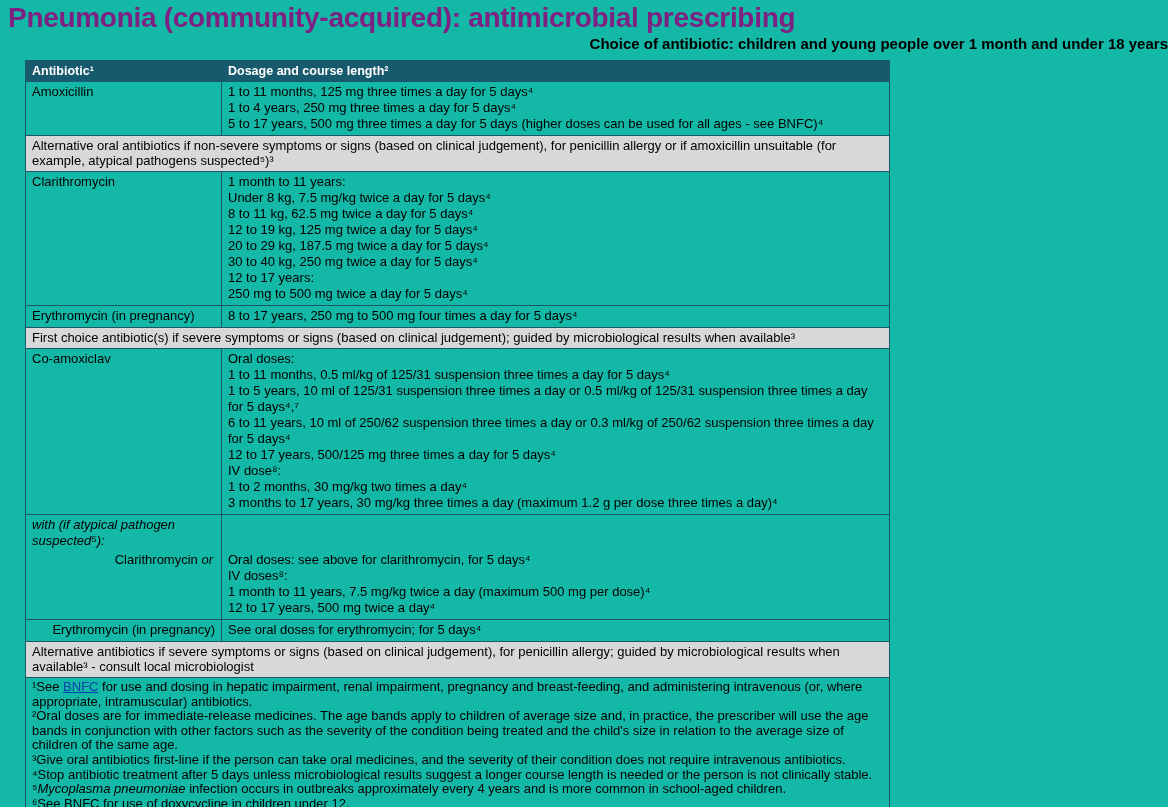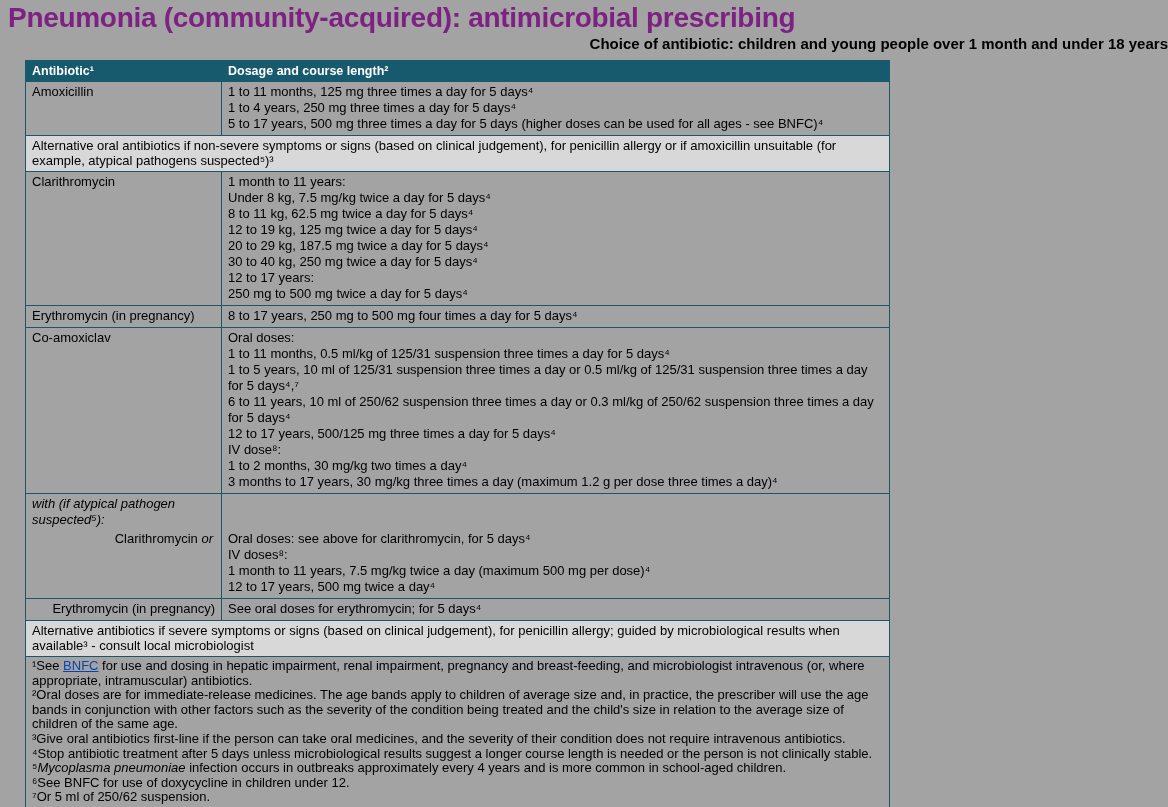--- a/index.html
+++ b/index.html
@@ -1,18 +1,18 @@
 <!DOCTYPE html>
 <html><head>
 <meta charset="utf-8">
 <style>
   * { box-sizing: border-box; }
   html, body { margin: 0; padding: 0; }
   body { font-family: "Liberation Sans", sans-serif; background: #ffffff; }
-  .page { position: relative; width: 1168px; height: 807px; background: #a3a3a3; overflow: hidden; }
+  .page { position: relative; width: 1168px; height: 807px; background: #14b8a6; overflow: hidden; }
 
   .doc-title { margin: 2px 0 0 8px; font-size: 28px; font-weight: bold; color: #7d2182; letter-spacing: -0.3px; }
   .doc-subtitle { margin: 1px 0 0 30px; font-size: 15px; font-weight: bold; color: #000; text-align: right; }
 
   .nice-logo { position: absolute; top: 10px; right: 14px; display: flex; align-items: center; gap: 7px; }
   .nice-word { font-size: 34px; font-weight: bold; color: #000; letter-spacing: 0.5px; line-height: 1; }
   .nice-tagline { display: flex; flex-direction: column; font-size: 11px; color: #000; line-height: 13px; }
   .nice-block { width: 13px; height: 22px; background: #000; display: inline-block; }
 
   table.rx { width: 865px; margin: 8px 0 0 25px; border-collapse: collapse; table-layout: fixed; padding-left: 24px; }
@@ -80,20 +80,23 @@
       </tr>
 
       <tr>
         <td class="drug">Erythromycin (in pregnancy)</td>
         <td class="dose">
           <div>8 to 17 years, 250 mg to 500 mg four times a day for 5 days⁴</div>
         </td>
       </tr>
 
 
+      <tr>
+        <td colspan="2" class="section">First choice antibiotic(s) if severe symptoms or signs (based on clinical judgement); guided by microbiological results when available³</td>
+      </tr>
 
       <tr>
         <td class="drug">Co-amoxiclav</td>
         <td class="dose">
           <div>Oral doses:</div>
           <div>1 to 11 months, 0.5 ml/kg of 125/31 suspension three times a day for 5 days⁴</div>
           <div>1 to 5 years, 10 ml of 125/31 suspension three times a day or 0.5 ml/kg of 125/31 suspension three times a day for 5 days⁴,⁷</div>
           <div>6 to 11 years, 10 ml of 250/62 suspension three times a day or 0.3 ml/kg of 250/62 suspension three times a day for 5 days⁴</div>
           <div>12 to 17 years, 500/125 mg three times a day for 5 days⁴</div>
           <div>IV dose⁸:</div>
@@ -125,21 +128,21 @@
         </td>
       </tr>
 
       <tr>
         <td colspan="2" class="section">Alternative antibiotics if severe symptoms or signs (based on clinical judgement), for penicillin allergy; guided by microbiological results when available³ - consult local microbiologist</td>
       </tr>
 
       <tr>
         <td colspan="2" class="footnotes">
           <div>
-            <span>¹See </span><a class="link">BNFC</a><span> for use and dosing in hepatic impairment, renal impairment, pregnancy and breast-feeding, and microbiologist intravenous (or, where appropriate, intramuscular) antibiotics.</span>
+            <span>¹See </span><a class="link">BNFC</a><span> for use and dosing in hepatic impairment, renal impairment, pregnancy and breast-feeding, and administering intravenous (or, where appropriate, intramuscular) antibiotics.</span>
           </div>
           <div>²Oral doses are for immediate-release medicines. The age bands apply to children of average size and, in practice, the prescriber will use the age bands in conjunction with other factors such as the severity of the condition being treated and the child's size in relation to the average size of children of the same age.</div>
           <div>³Give oral antibiotics first-line if the person can take oral medicines, and the severity of their condition does not require intravenous antibiotics.</div>
           <div>⁴Stop antibiotic treatment after 5 days unless microbiological results suggest a longer course length is needed or the person is not clinically stable.</div>
           <div>
             <span>⁵</span><span class="italic">Mycoplasma pneumoniae</span><span> infection occurs in outbreaks approximately every 4 years and is more common in school-aged children.</span>
           </div>
           <div>⁶See BNFC for use of doxycycline in children under 12.</div>
           <div>⁷Or 5 ml of 250/62 suspension.</div>
           <div>⁸Review intravenous antibiotics by 48 hours and consider switching to oral antibiotics if possible.</div>

